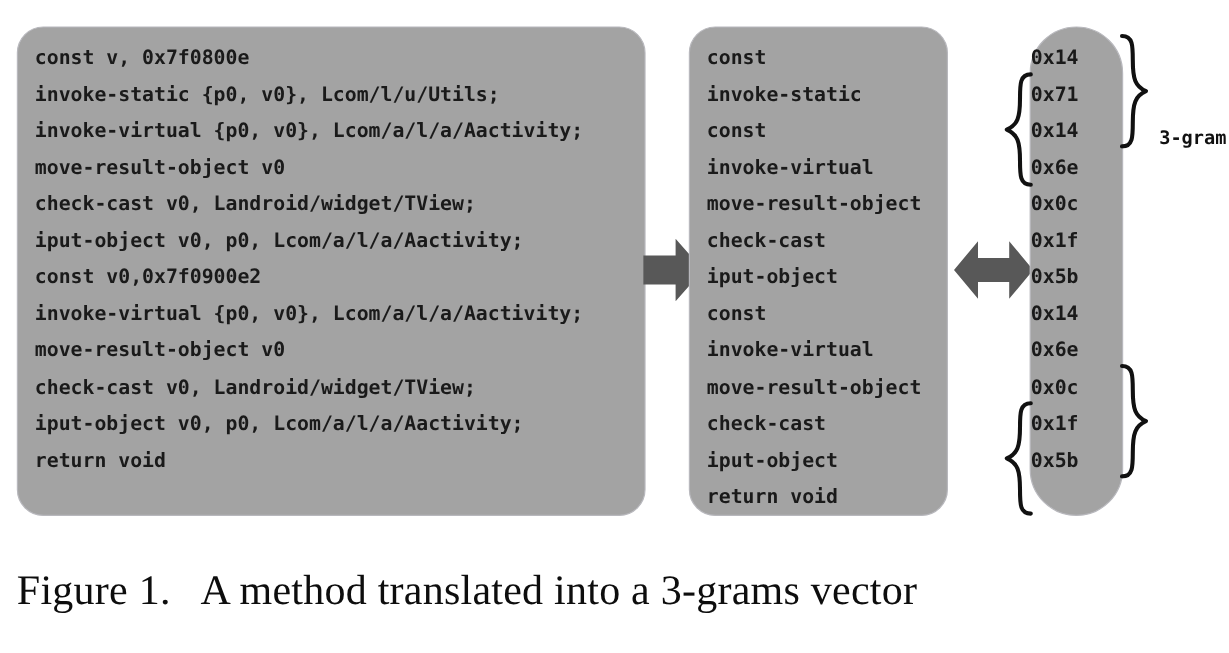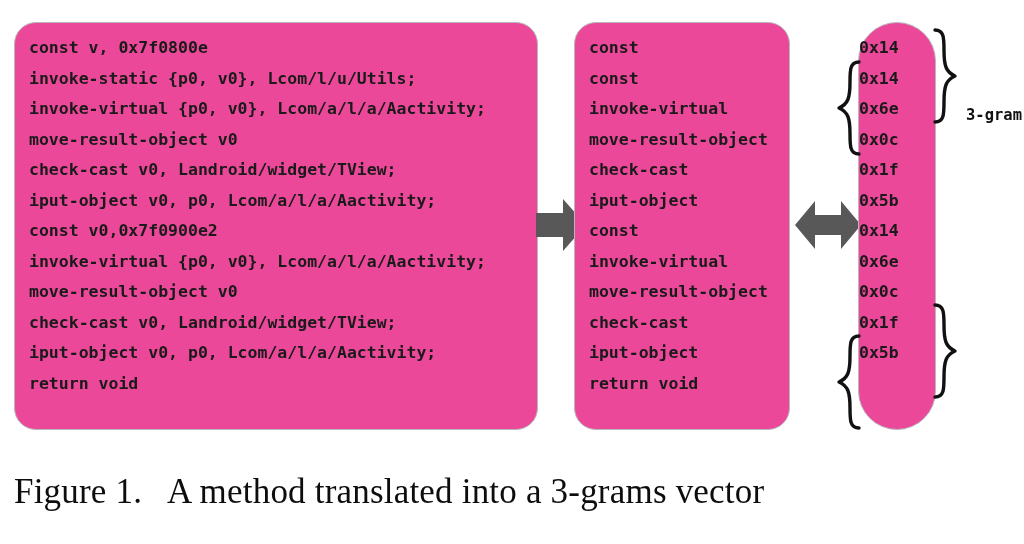--- a/index.html
+++ b/index.html
@@ -18,21 +18,21 @@
   .figure-canvas {
     position: absolute;
     left: 0; top: 0;
     width: 1024px;
     height: 544px;
   }
 
   
   .panel {
     position: absolute;
-    background: #ec4899;
+    background: #a3a3a3;
     border: 1.5px solid #b8b8bd;
     border-radius: 22px;
     box-sizing: border-box;
   }
 
   #panel-full-instructions {
     left: 14px;
     top: 22px;
     width: 524px;
     height: 408px;
@@ -178,20 +178,21 @@
 
   <div class="arrow" id="arrow-translate">
     <svg width="50" height="60" viewBox="0 0 50 60" aria-hidden="true">
       <polygon points="0,18 27,18 27,4 50,30 27,56 27,42 0,42" fill="#585858"></polygon>
     </svg>
   </div>
 
   <div class="panel" id="panel-opcodes">
     <ul class="code-list" id="list-opcodes">
         <li class="code-line">const</li>
+        <li class="code-line">invoke-static</li>
         <li class="code-line">const</li>
         <li class="code-line">invoke-virtual</li>
         <li class="code-line">move-result-object</li>
         <li class="code-line">check-cast</li>
         <li class="code-line">iput-object</li>
         <li class="code-line">const</li>
         <li class="code-line">invoke-virtual</li>
         <li class="code-line">move-result-object</li>
         <li class="code-line">check-cast</li>
         <li class="code-line">iput-object</li>
@@ -201,20 +202,21 @@
 
   <div class="arrow" id="arrow-correspondence">
     <svg width="66" height="60" viewBox="0 0 66 60" aria-hidden="true">
       <polygon points="0,30 20,6 20,20 46,20 46,6 66,30 46,54 46,40 20,40 20,54" fill="#585858"></polygon>
     </svg>
   </div>
 
   <div class="panel" id="panel-vector">
     <ul class="code-list" id="list-vector">
         <li class="code-line">0x14</li>
+        <li class="code-line">0x71</li>
         <li class="code-line">0x14</li>
         <li class="code-line">0x6e</li>
         <li class="code-line">0x0c</li>
         <li class="code-line">0x1f</li>
         <li class="code-line">0x5b</li>
         <li class="code-line">0x14</li>
         <li class="code-line">0x6e</li>
         <li class="code-line">0x0c</li>
         <li class="code-line">0x1f</li>
         <li class="code-line">0x5b</li>

